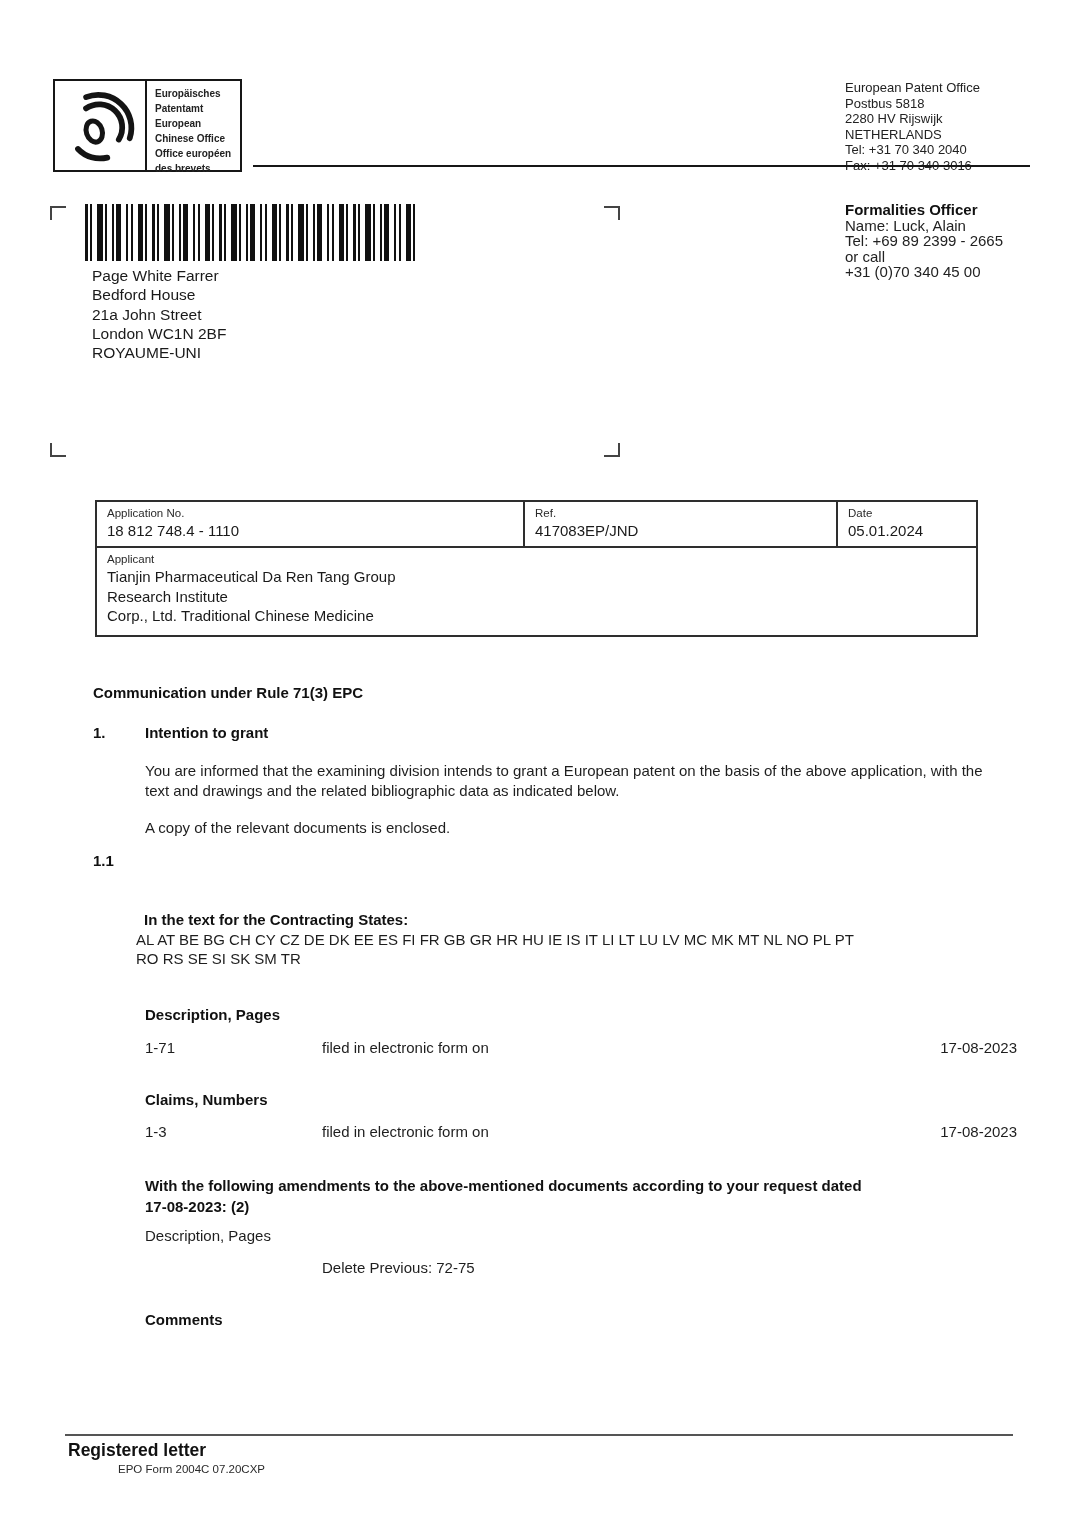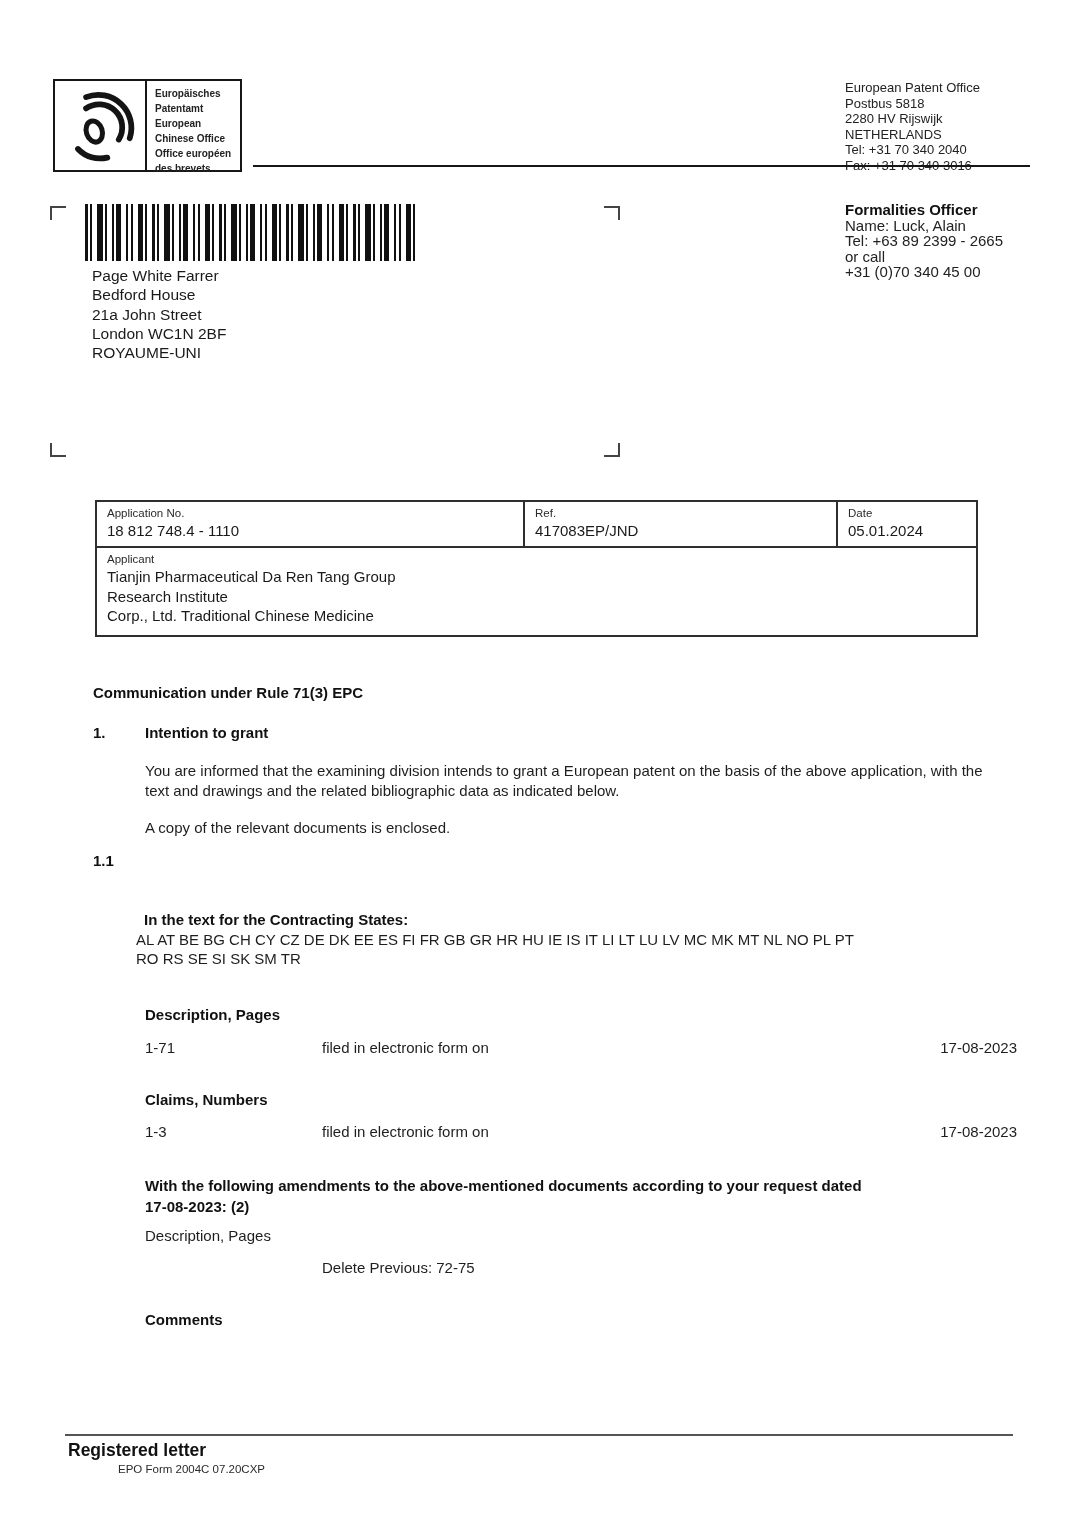--- a/index.html
+++ b/index.html
@@ -132,21 +132,21 @@
     <div>Page White Farrer</div>
     <div>Bedford House</div>
     <div>21a John Street</div>
     <div>London WC1N 2BF</div>
     <div>ROYAUME-UNI</div>
   </div>
 
   <div class="abs formalities">
     <div class="title">Formalities Officer</div>
     <div>Name: Luck, Alain</div>
-    <div>Tel: +63 89 2399 - 2665</div>
+    <div>Tel: +69 89 2399 - 2665</div>
     <div>or call</div>
     <div>+31 (0)70 340 45 00</div>
   </div>
 
   <div class="abs info-table">
     <div class="it-row1">
       <div class="it-cell it-c1">
         <div class="it-label">Application No.</div>
         <div class="it-value">18 812 748.4 - 1110</div>
       </div>

